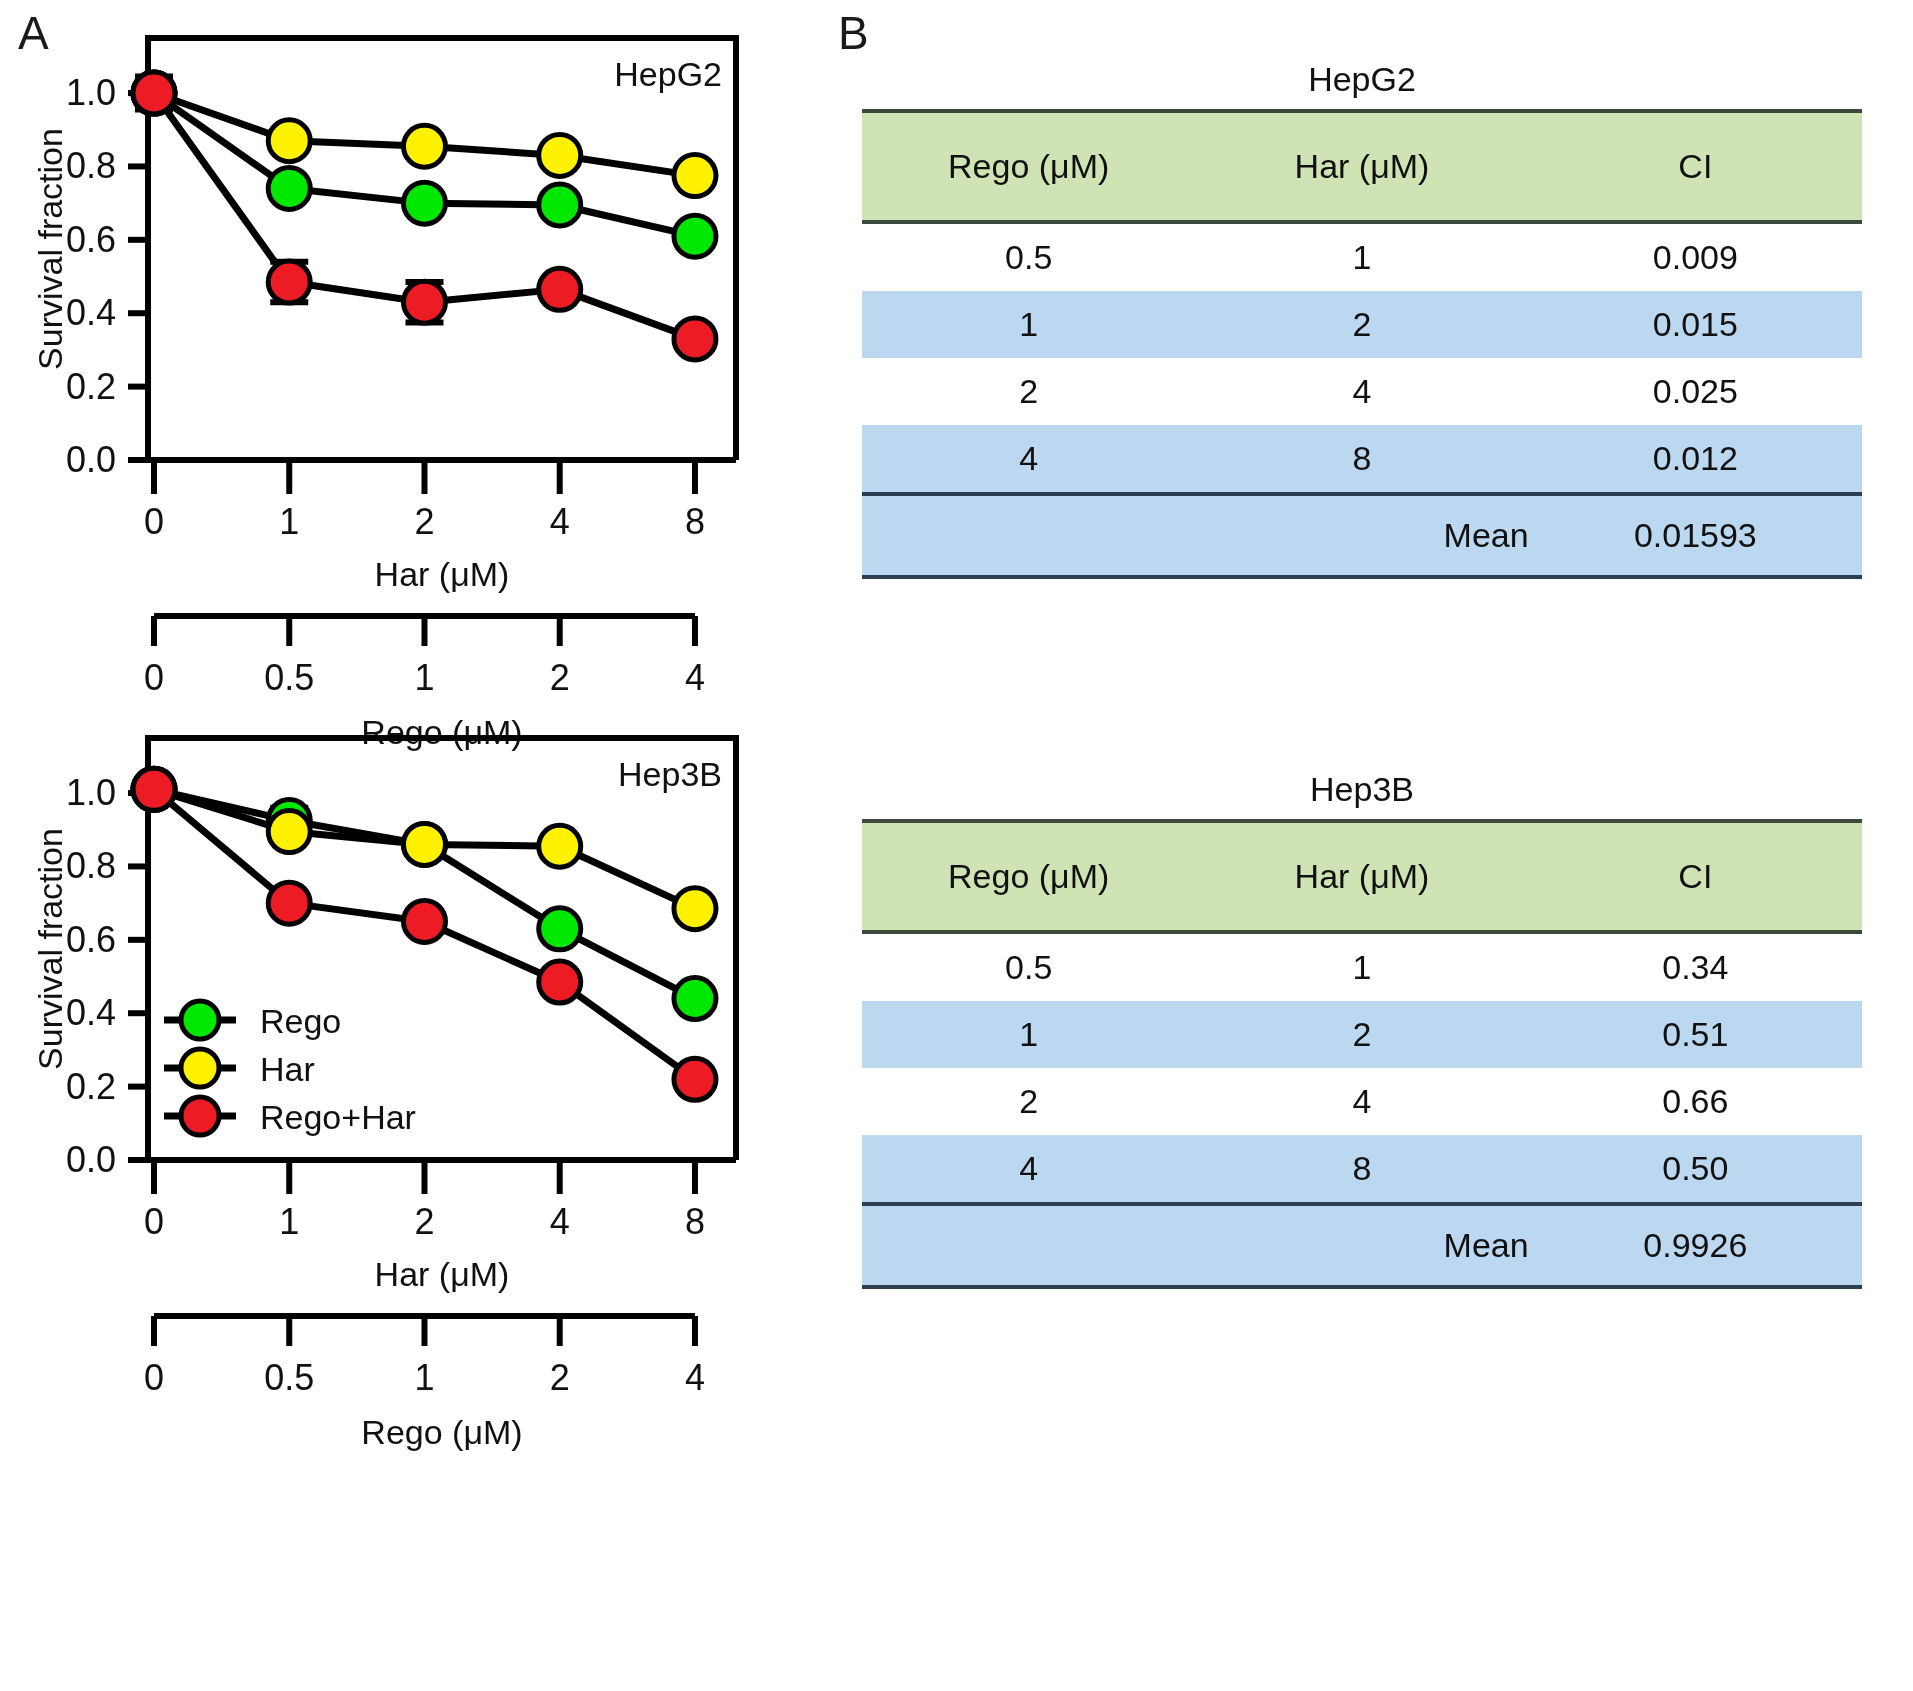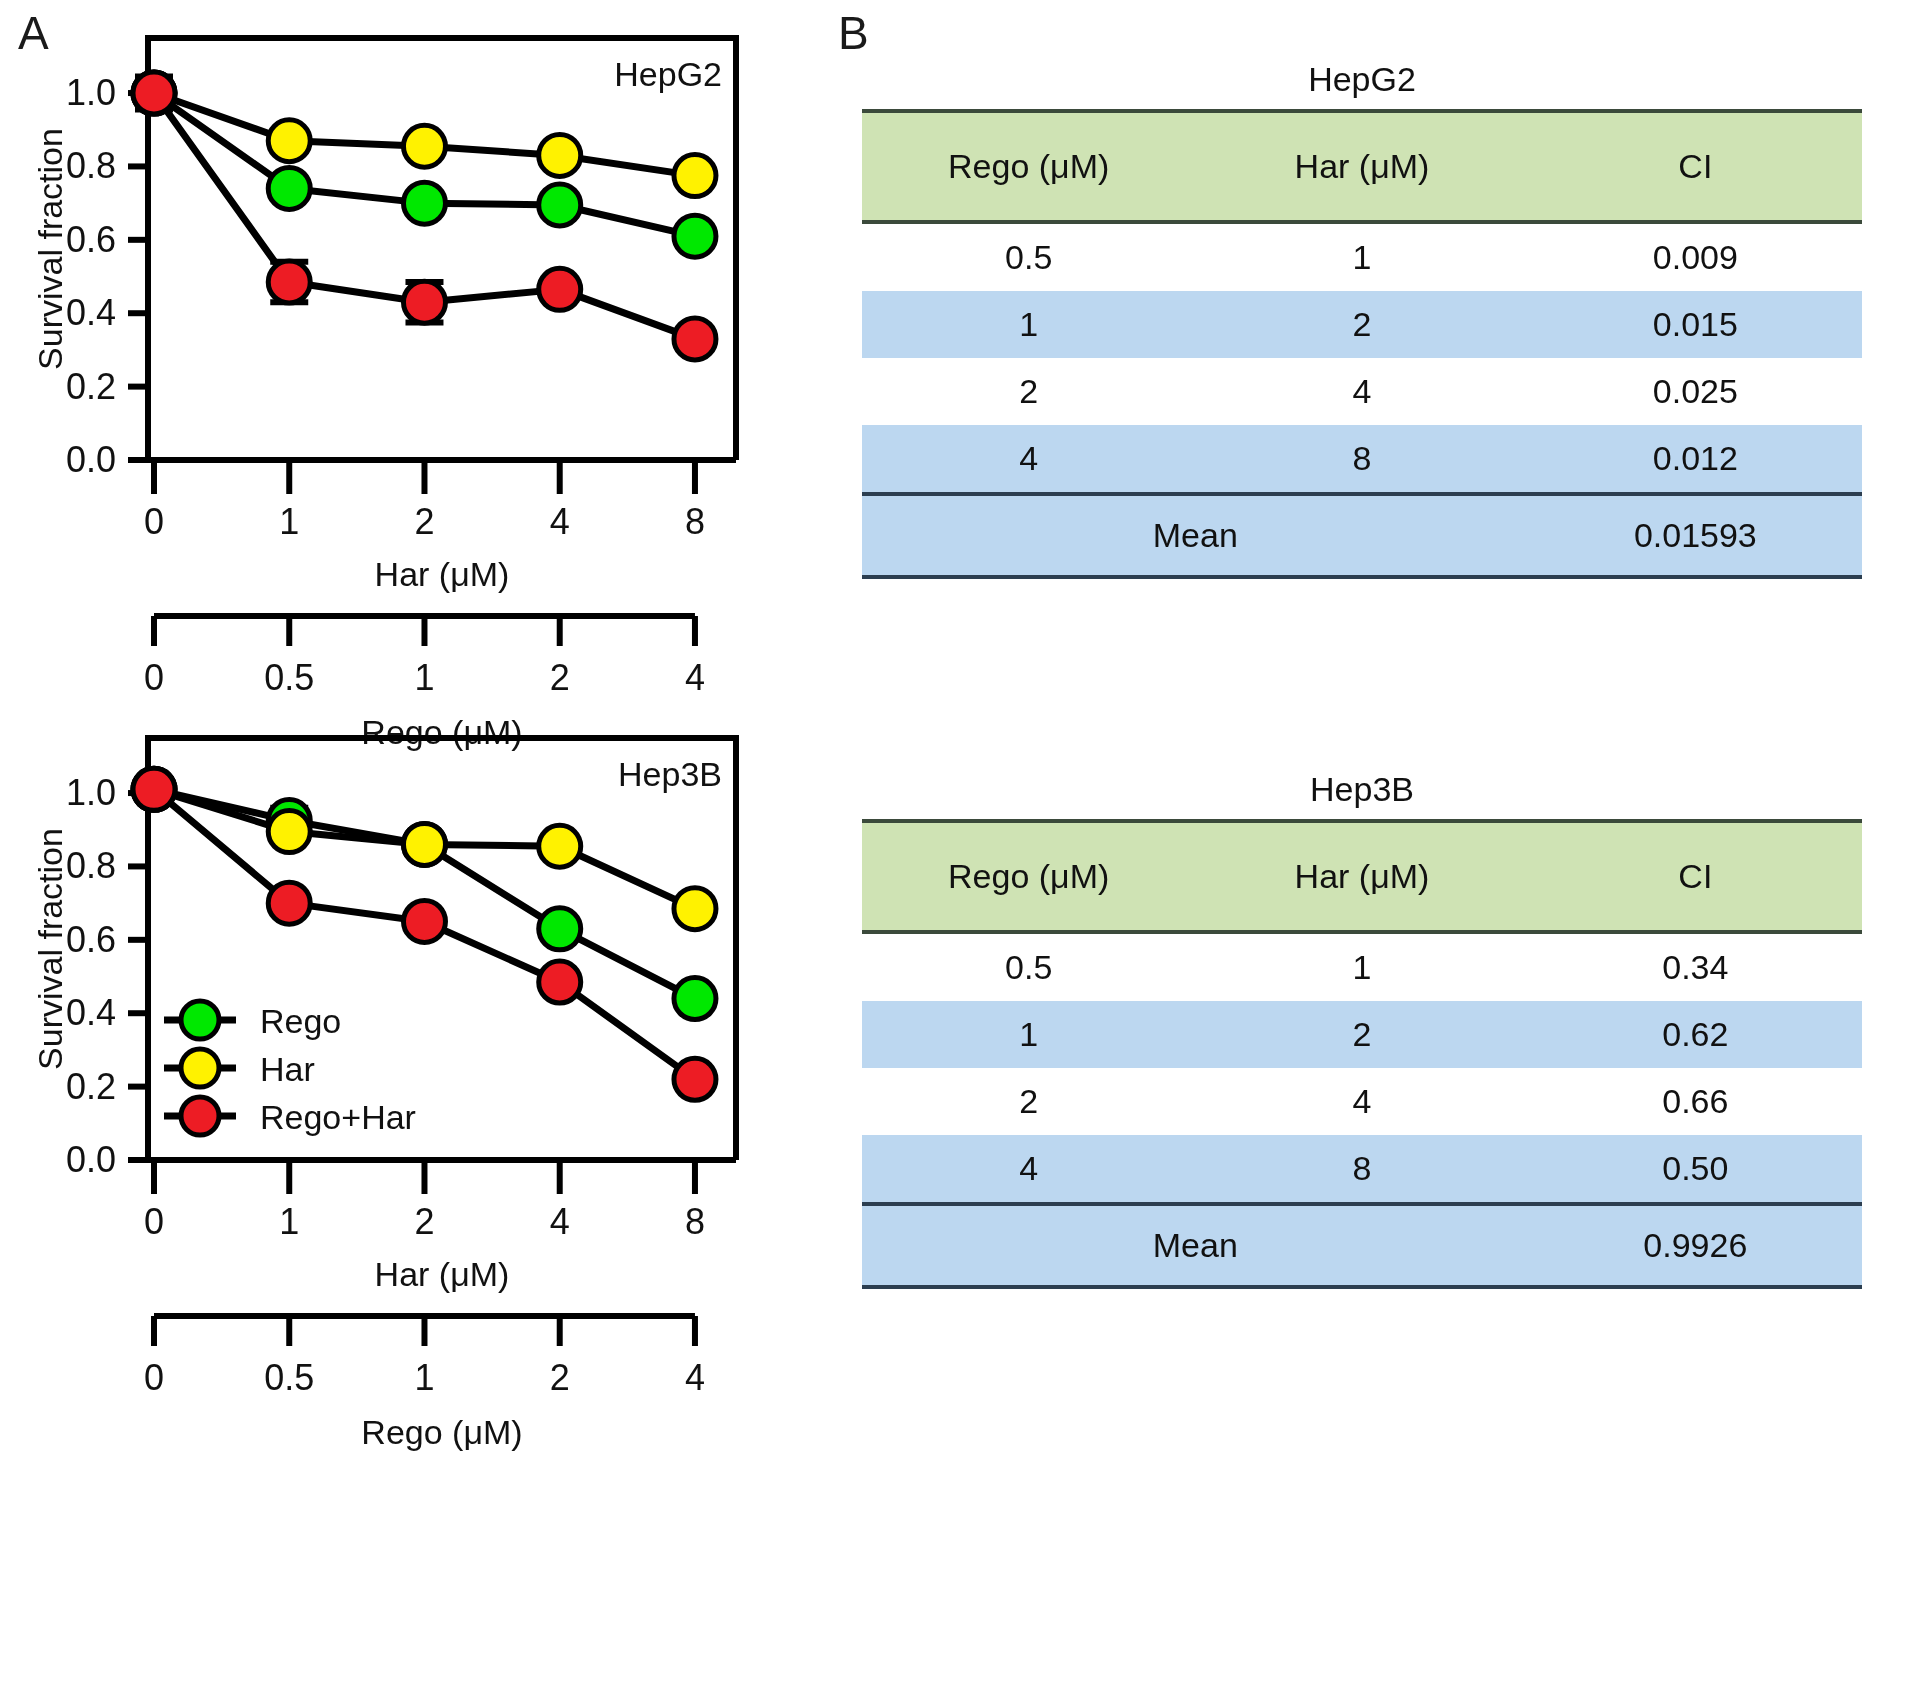--- a/index.html
+++ b/index.html
@@ -31,21 +31,21 @@
   .table-title{text-align:center;font-size:34px;color:#111;margin-bottom:10px;font-family:"Liberation Sans",sans-serif;}
   table{border-collapse:collapse;width:100%;table-layout:fixed;}
   table th,table td{font-size:34px;font-weight:normal;text-align:center;padding:14px 0;color:#111;font-family:"Liberation Sans",sans-serif;}
   thead tr{background:#cfe3b4;}
   thead th{padding:34px 0;}
   .rule-top{border-top:4px solid #3b4a3b;border-bottom:2px solid #3b4a3b;}
   .hdr-bottom{border-bottom:4px solid #3b4a3b;}
   tbody tr.alt{background:#bcd7f0;}
   tbody tr.mean-row{background:#bcd7f0;border-top:4px solid #2c3e50;border-bottom:4px solid #2c3e50;}
   tbody tr.mean-row td{padding:20px 0;}
-  td.mean-label{text-align:center;}
+  td.mean-label{text-align:right;}
 </style>
 </head>
 <body>
 
 <div class="panel-letter" id="panel-a-letter">A</div>
 <div class="panel-letter" id="panel-b-letter">B</div>
 
 <div class="chart-wrap" id="chart-hepg2">
   <svg id="svg-hepg2" width="780" height="680" viewBox="0 0 780 680">
       <path d="M 128 440 L 128 18 L 716 18 L 716 440" class="axis-line"></path>
@@ -291,21 +291,21 @@
     </thead>
     <tbody>
       <tr>
         <td>0.5</td>
         <td>1</td>
         <td>0.34</td>
       </tr>
       <tr class="alt">
         <td>1</td>
         <td>2</td>
-        <td>0.62</td>
+        <td>0.51</td>
       </tr>
       <tr>
         <td>2</td>
         <td>4</td>
         <td>0.66</td>
       </tr>
       <tr class="alt">
         <td>4</td>
         <td>8</td>
         <td>0.50</td>

